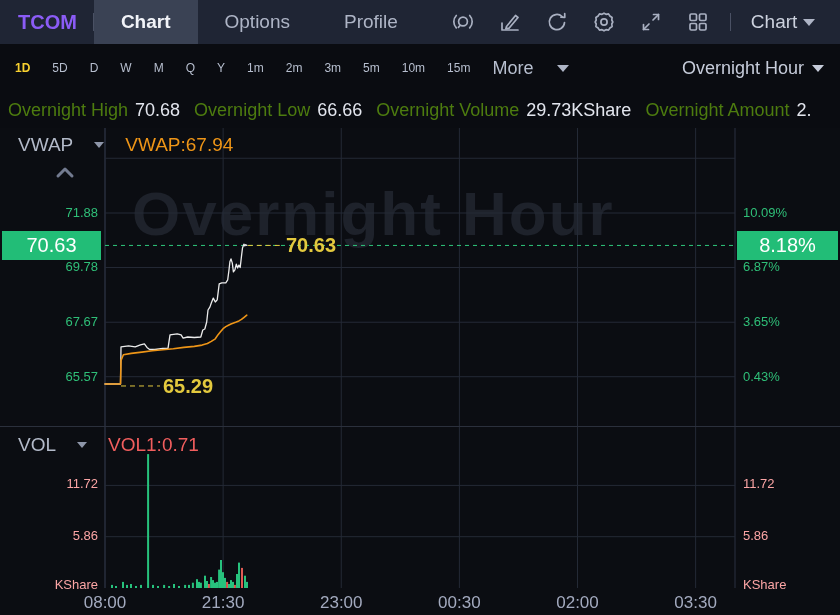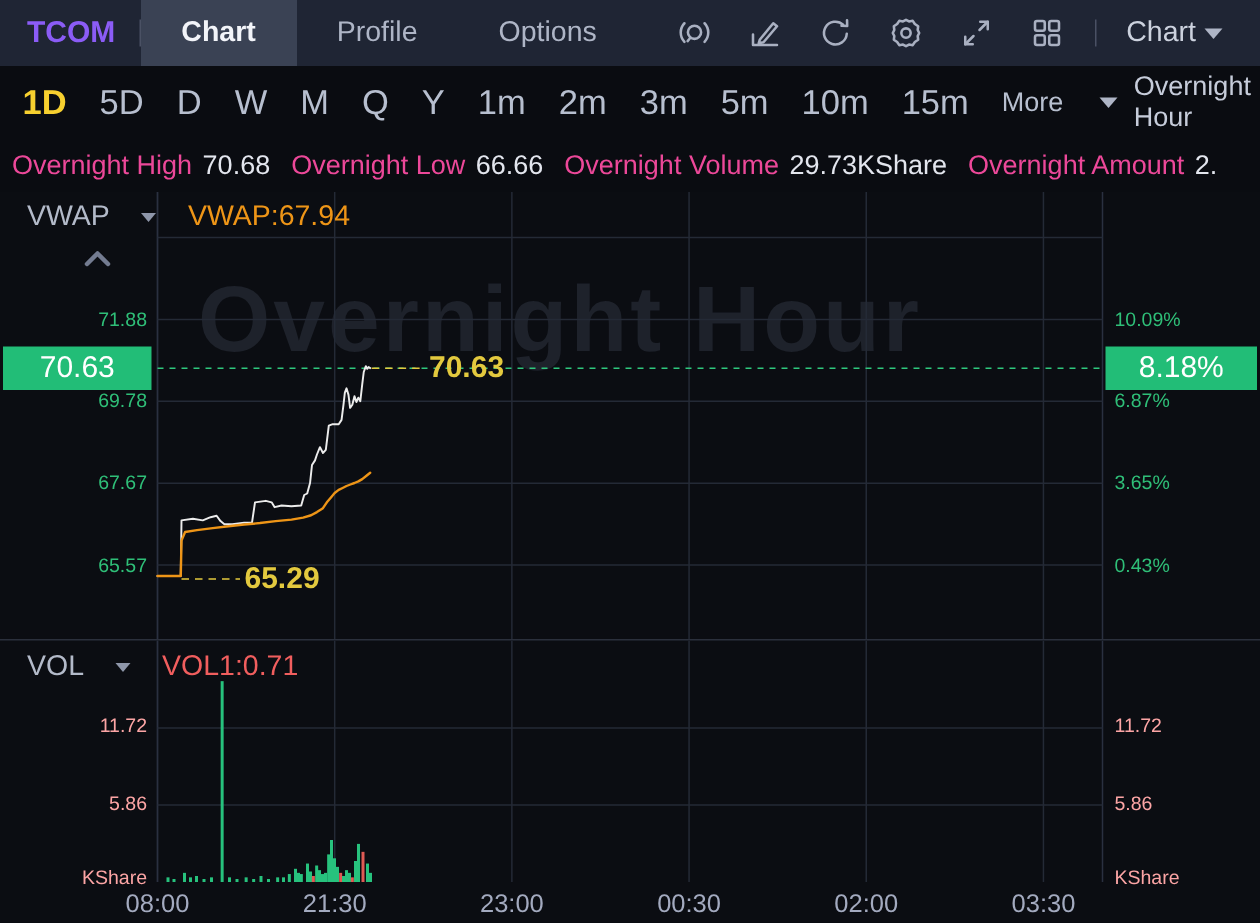--- a/index.html
+++ b/index.html
@@ -17,30 +17,30 @@
   .icon-row { display:flex; align-items:center; gap:23px; margin-left:26px; }
   .tool-icon { width:24px; height:24px; display:flex; align-items:center; justify-content:center; }
   .tool-icon svg { stroke:#a9b0c1; fill:none; stroke-width:1.7; stroke-linecap:round; stroke-linejoin:round; }
   .chart-type { display:flex; align-items:center; gap:6px; margin-left:20px; font-size:19px; color:#ccd2de; }
   .caret-down { width:0; height:0; border-left:6px solid transparent; border-right:6px solid transparent; border-top:7px solid #aeb5c6; }
   .caret-sm { width:0; height:0; border-left:5px solid transparent; border-right:5px solid transparent; border-top:6px solid #8e96a9; }
 
   
   .timebar { position:absolute; top:44px; left:0; width:840px; height:48px;
              background:#0a0c11; display:flex; align-items:center; padding-left:4px; }
-  .tf { position:relative; padding:12px 11px; font-size:23px; line-height:46px; color:#b7bfcf; cursor:pointer; }
+  .tf { position:relative; padding:12px 11px; font-size:12px; line-height:46px; color:#b7bfcf; cursor:pointer; }
   .tf.active { color:#f7d02f; font-weight:bold; }
   .tf.active::after { content:""; position:absolute; left:9px; right:9px; bottom:5px; height:3px; background:#f7d02f; }
   .tf-more { display:flex; align-items:center; gap:24px; padding:0 11px; font-size:18px; color:#b7bfcf; cursor:pointer; }
   .session { margin-left:auto; display:flex; align-items:center; gap:8px; padding-right:16px; font-size:18px; color:#c6ccda; cursor:pointer; }
 
   
   .infobar { position:absolute; top:92px; left:0; width:840px; height:36px; background:#0a0c11;
              display:flex; align-items:center; white-space:nowrap; overflow:hidden; padding-left:8px; font-size:18px; }
-  .info-label { color:#ec4899; margin-right:7px; }
+  .info-label { color:#4d7c0f; margin-right:7px; }
   .info-value { color:#e3e6ee; margin-right:14px; }
 
   
   .chart { position:absolute; top:128px; left:0; width:840px; height:487px; background:#0b0d12; }
   .watermark { position:absolute; left:132px; top:50px; width:580px; font-size:62px; font-weight:bold;
                color:#1e222b; letter-spacing:2px; white-space:nowrap; pointer-events:none; }
   svg.layer { position:absolute; left:0; }
   .pane-head { position:absolute; display:flex; align-items:center; gap:21px; font-size:19px; color:#b3bac9; }
   .vwap-head { top:6px; left:18px; }
   .vol-head  { top:306px; left:18px; }
@@ -58,22 +58,22 @@
 </head>
 <body>
 
 <div class="app">
 
   <header class="topbar">
     <div class="symbol">TCOM</div>
     <div class="vdiv"></div>
     <div id="topTabs" style="display:flex; height:44px;">
         <div class="top-tab active">Chart</div>
+        <div class="top-tab">Options</div>
         <div class="top-tab">Profile</div>
-        <div class="top-tab">Options</div>
       </div>
     <div class="icon-row">
       <div class="tool-icon">
         <svg width="24" height="24" viewBox="0 0 24 24">
           <circle cx="12" cy="11.5" r="4.4"></circle>
             <path d="M9 15.5 L7.4 17.4"></path>
           <path d="M5.3 5.5 a9 9 0 0 0 0 12.4"></path>
             <path d="M18.7 5.5 a9 9 0 0 1 0 12.4"></path>
         </svg>
       </div>

